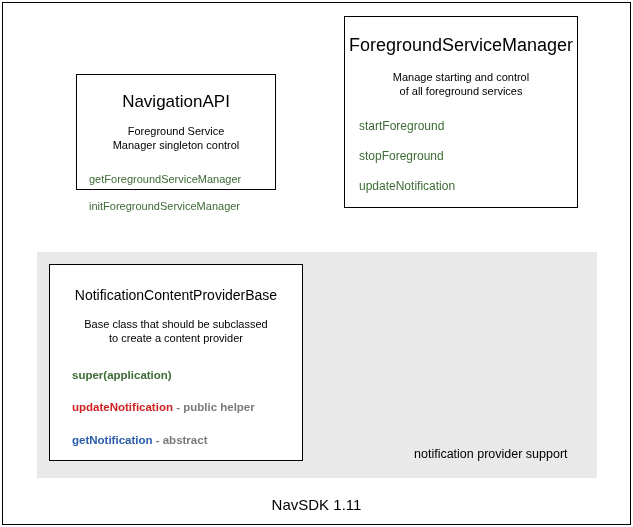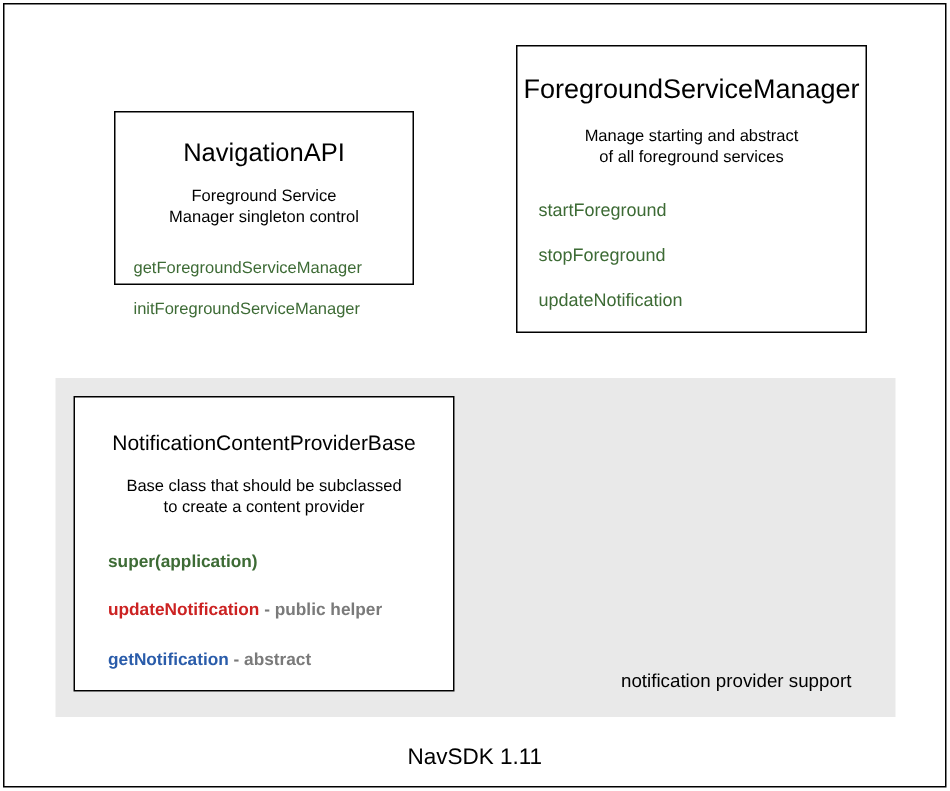--- a/index.html
+++ b/index.html
@@ -84,21 +84,21 @@
     color: #000000;
   }
 
   
   #box-navigation-api { left: 76px;  top: 74px;  width: 200px; height: 116px; }
   #box-navigation-api .box-title { margin-top: 17px; }
   #box-navigation-api .box-desc  { margin-top: 12px; }
   #box-navigation-api .member-list { margin-top: 22px; padding-left: 12px; }
   #box-navigation-api .member { margin-bottom: 16px; }
 
-  #box-foreground-service-manager { left: 344px; top: 30px; width: 234px; height: 192px; }
+  #box-foreground-service-manager { left: 344px; top: 16px; width: 234px; height: 192px; }
   #box-foreground-service-manager .box-title { margin-top: 18px; font-size: 18px; }
   #box-foreground-service-manager .box-desc  { margin-top: 14px; }
   #box-foreground-service-manager .member-list { margin-top: 22px; padding-left: 14px; }
   #box-foreground-service-manager .member { margin-bottom: 18px; font-size: 12px; }
 
   #panel-notification-support { left: 37px; top: 252px; width: 560px; height: 226px; }
   #caption-notification-support { left: 414px; top: 447px; }
 
   #box-notification-content-provider-base { left: 49px; top: 264px; width: 254px; height: 197px; }
   #box-notification-content-provider-base .box-title { margin-top: 22px; font-size: 14px; }
@@ -132,21 +132,21 @@
         <span class="member-name c-green">getForegroundServiceManager</span><span class="member-note"></span>
       </li>
       <li class="member">
         <span class="member-name c-green">initForegroundServiceManager</span><span class="member-note"></span>
       </li>
     </ul>
   </div>
 
   <div class="class-box" id="box-foreground-service-manager">
     <div class="box-title">ForegroundServiceManager</div>
-    <div class="box-desc">Manage starting and abstract
+    <div class="box-desc">Manage starting and control
 of all foreground services</div>
     <ul class="member-list">
       <li class="member">
         <span class="member-name c-green">startForeground</span><span class="member-note"></span>
       </li>
       <li class="member">
         <span class="member-name c-green">stopForeground</span><span class="member-note"></span>
       </li>
       <li class="member">
         <span class="member-name c-green">updateNotification</span><span class="member-note"></span>

